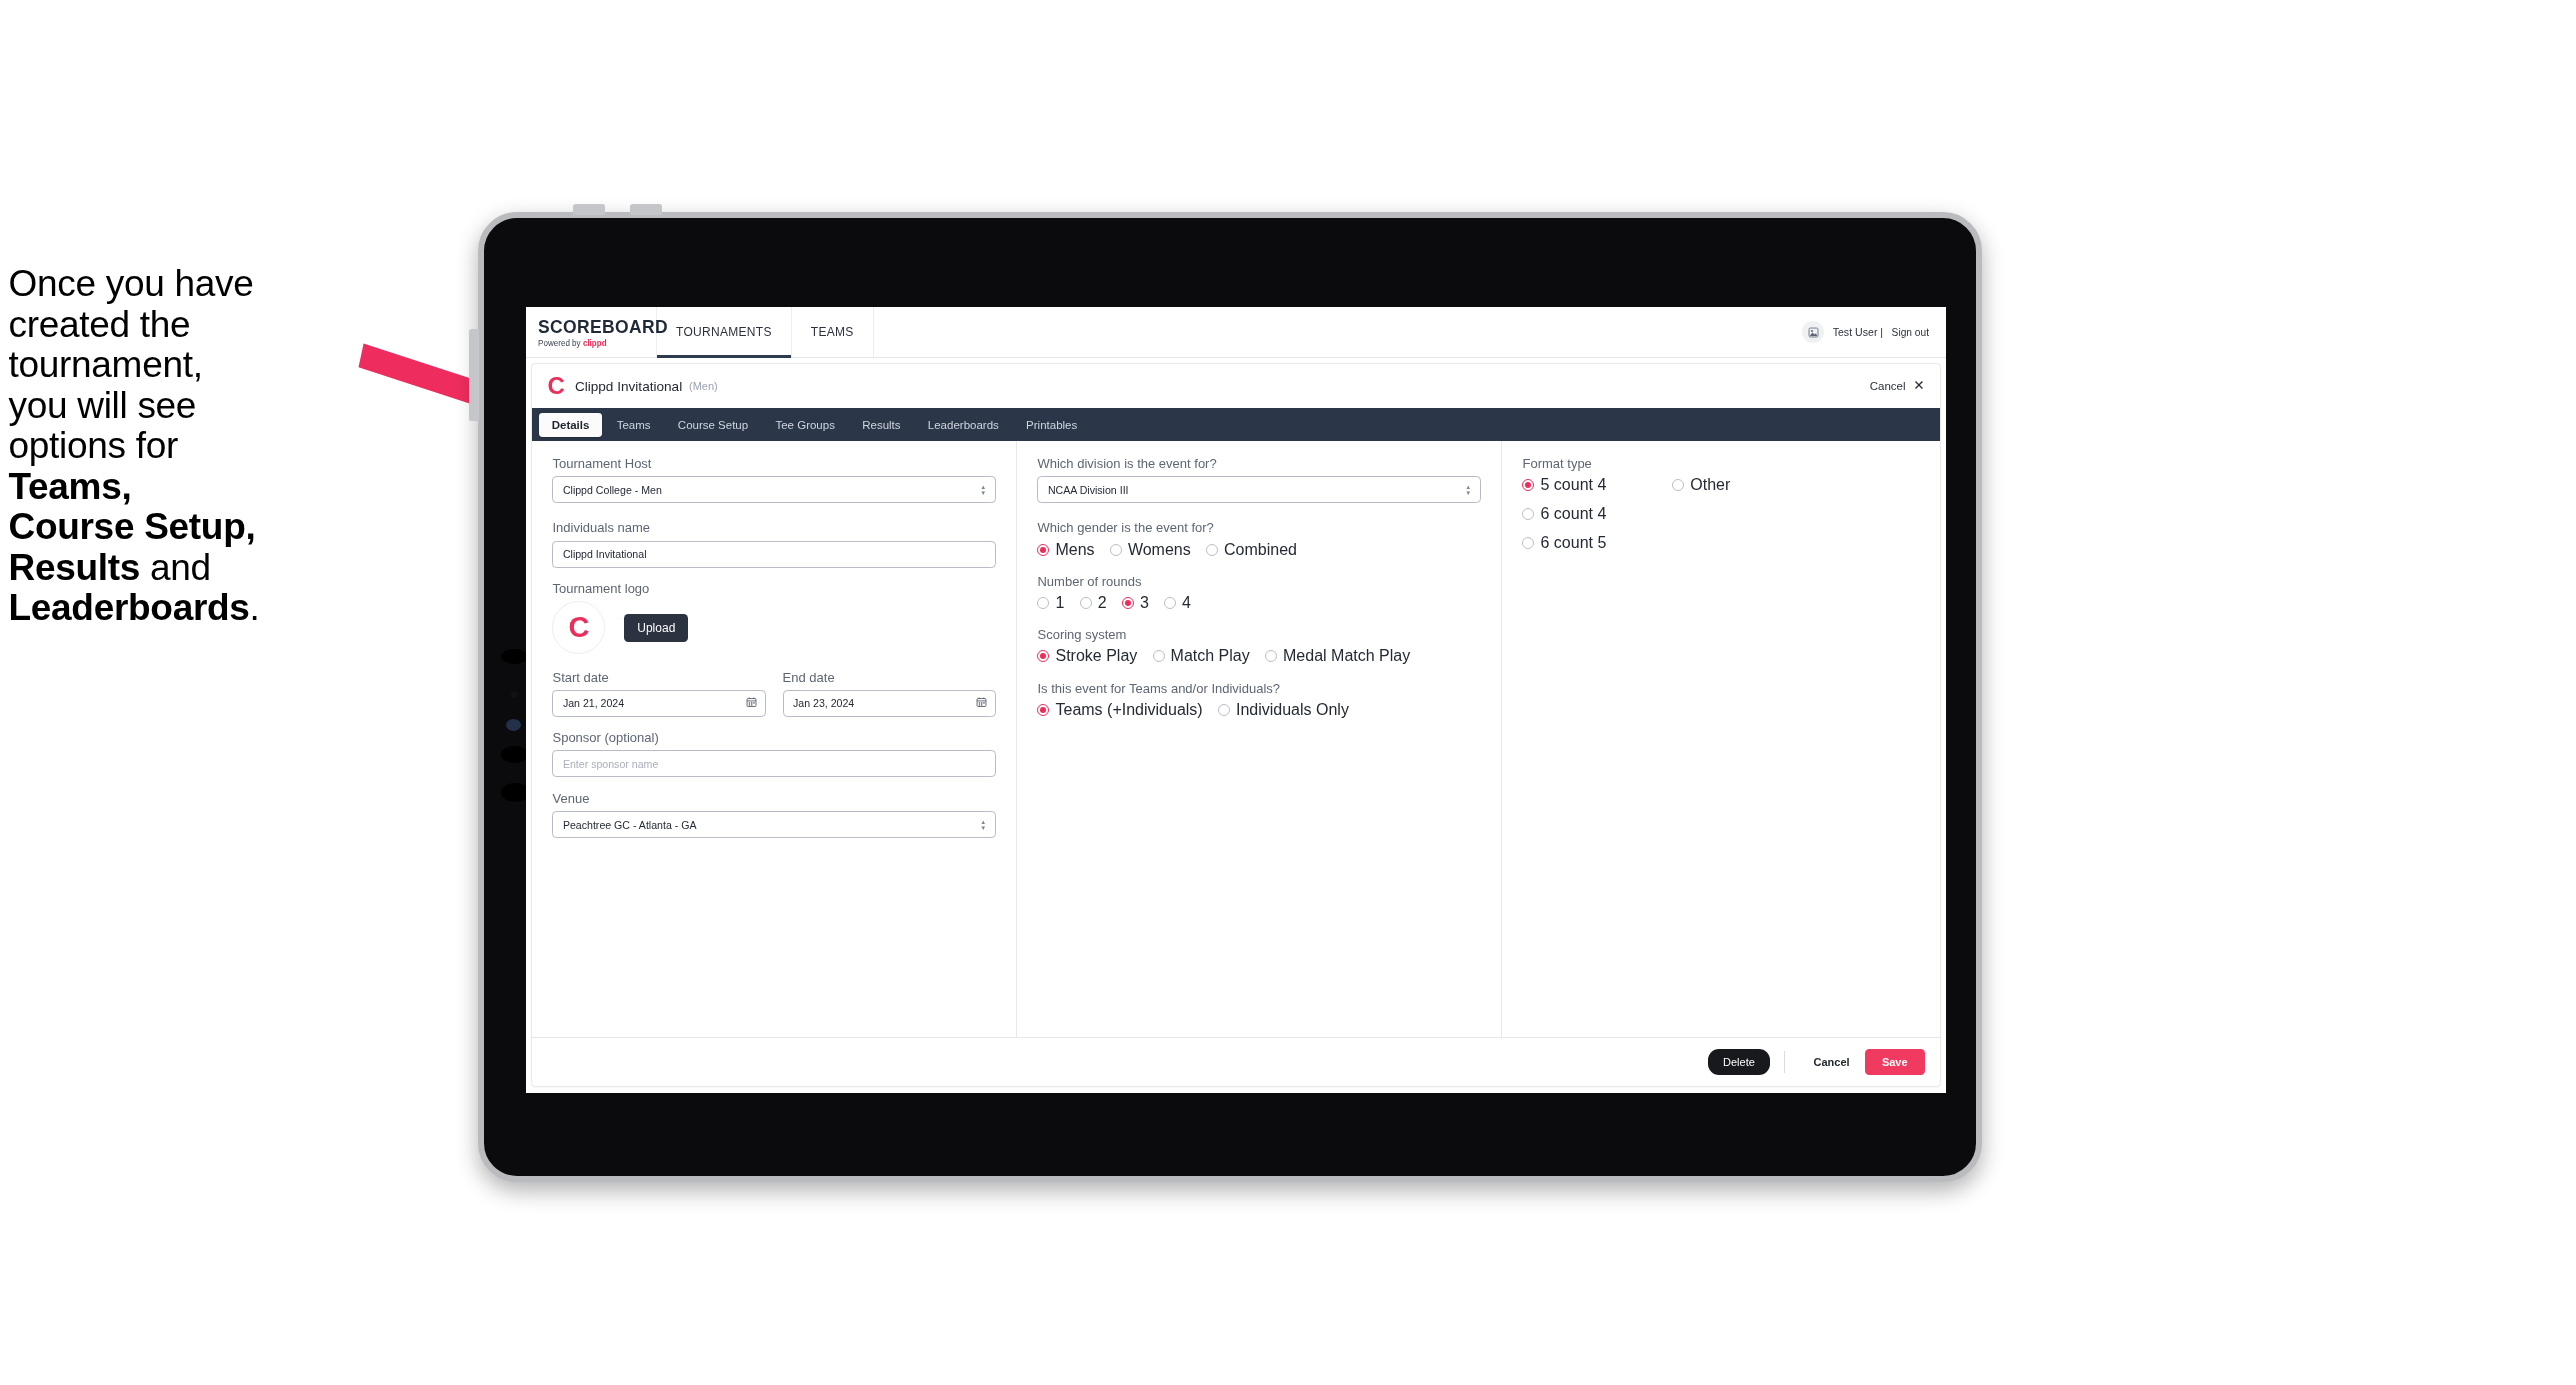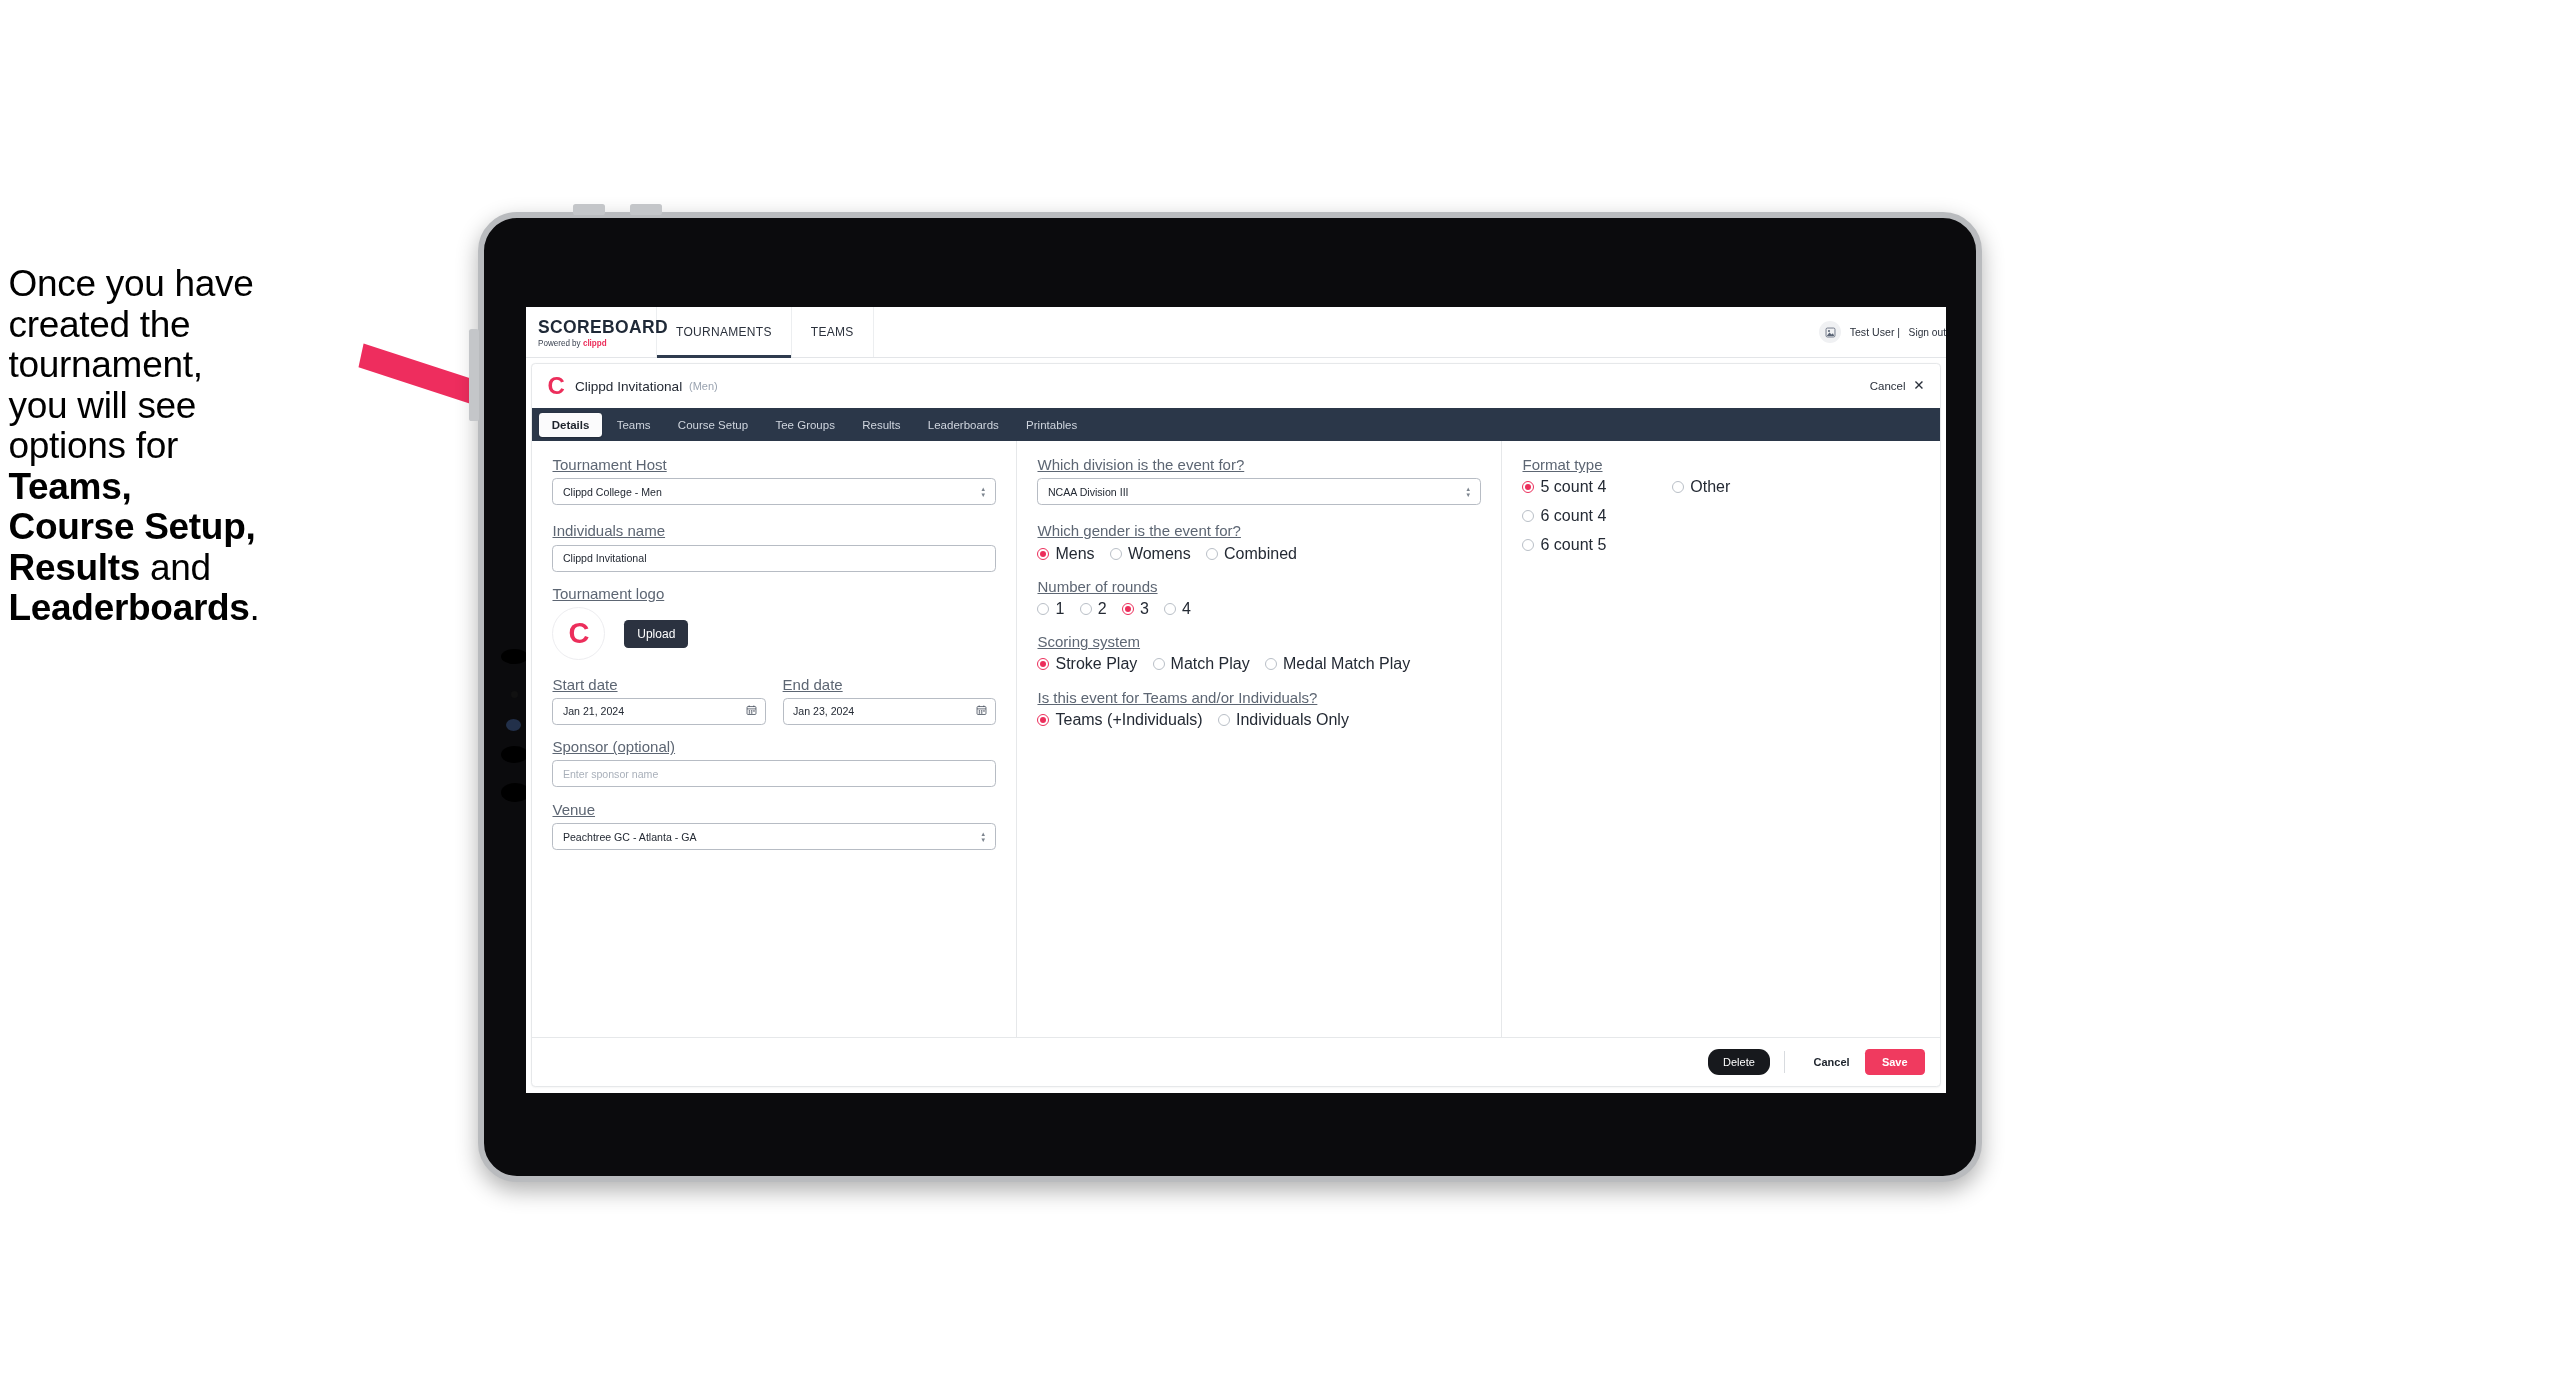--- a/index.html
+++ b/index.html
@@ -87,21 +87,21 @@
     display:flex; align-items:center; padding: 0 19px;
     font-size: 12px; color:#2b313c; letter-spacing:0.3px;
     border-right:0.9px solid #eceef0; cursor:pointer; position:relative;
   }
   .topnav-tab.active::after{
     content:""; position:absolute; left:0; right:0; bottom:-0.9px; height:2.6px;
     background:#2e3b4e;
   }
   #topnav-spacer { flex:1; }
   #user-area {
-    display:flex; align-items:center; gap:8.5px; 
+    display:flex; align-items:center; gap:8.5px; padding-right:17px;
   }
   #avatar {
     width:22px; height:22px; border-radius:50%; background:#f0f1f3;
     display:flex; align-items:center; justify-content:center; color:#5a6475; font-size:10.2px;
   }
   #user-name { font-size:10.6px; color:#2b313c; }
   #signout   { font-size:10.2px; color:#2b313c; cursor:pointer; }
 
   
   #page {
@@ -135,21 +135,21 @@
   .tab.active { background:#fbfbfc; color:#1d232c; font-weight:600;
                 box-shadow:0 0.9px 1.7px rgba(0,0,0,.25); }
 
   
   #formbody { flex:1; display:flex; }
   .col { padding: 15.3px 20.4px 0 20.4px; }
   #col1 { width: 485px; border-right:0.9px solid #e6e8ea; }
   #col2 { width: 485px; border-right:0.9px solid #e6e8ea; }
   #col3 { flex:1; }
 
-  .fld-label { font-size:15px; color:#5d6673; margin-bottom:5.1px;text-decoration:underline; }
+  .fld-label { font-size:13px; color:#5d6673; margin-bottom:5.1px; }
   .input {
     height:27px; border:0.9px solid #b7bcc4; border-radius:4.3px; background:#fff;
     display:flex; align-items:center; padding: 0 9.4px;
     font-size:10.6px; color:#242a34; position:relative;
   }
   .input.placeholder { color:#a9b0ba; }
   .gap-lg { margin-bottom:17px; }
   .gap-md { margin-bottom:13.6px; }
 
   .sel-chev {

